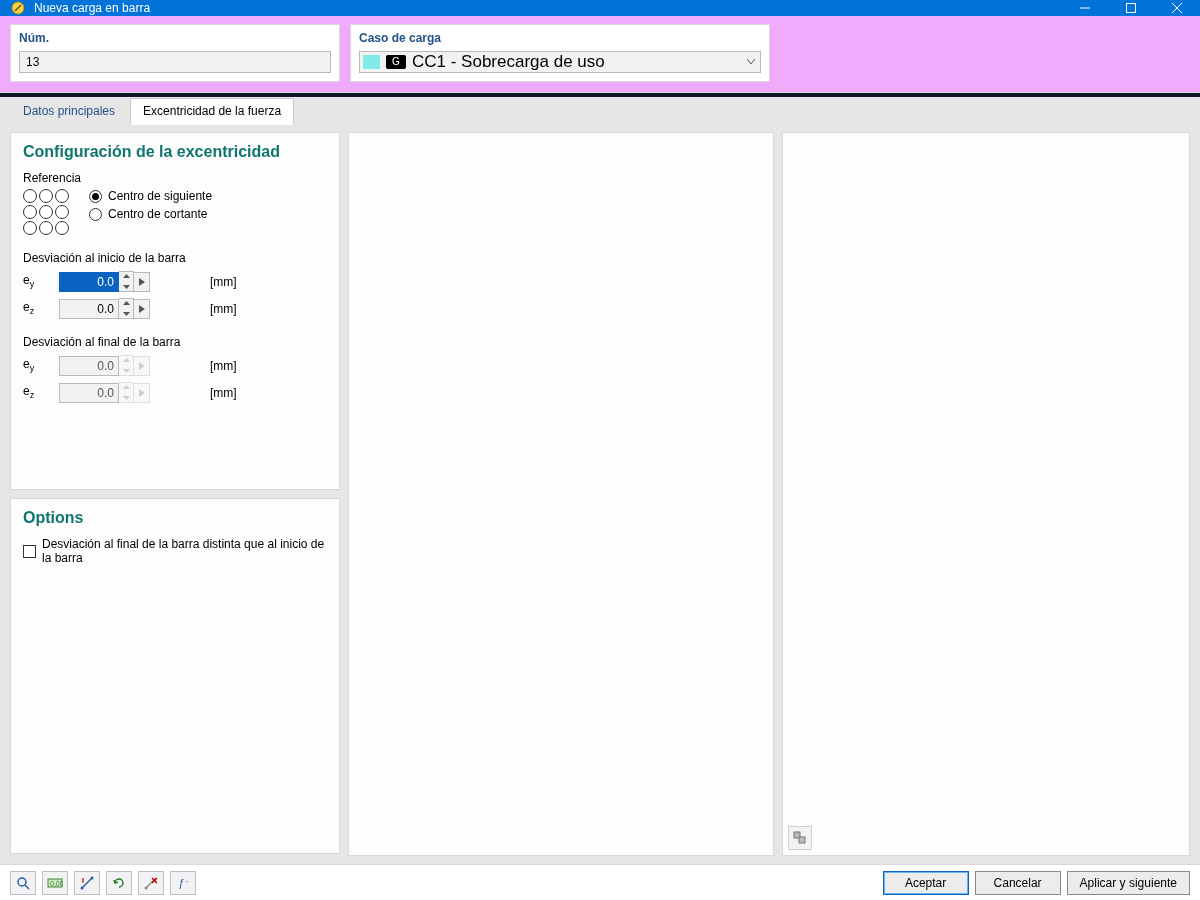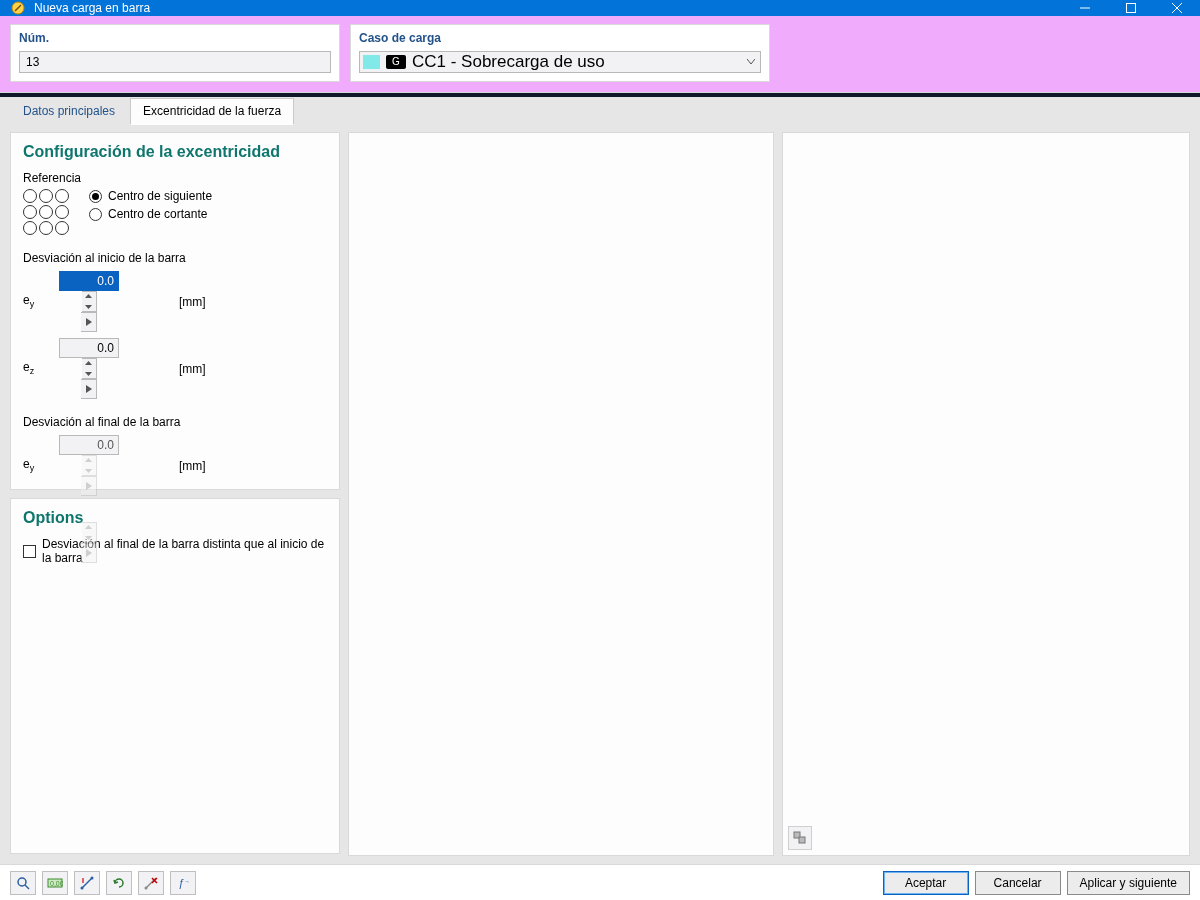--- a/index.html
+++ b/index.html
@@ -46,21 +46,21 @@
   .radiocircles .row { display: flex; gap: 2px; }
   .rcircle { width: 14px; height: 14px; border: 1px solid #333; border-radius: 50%; display:inline-block; background:#fff; }
   .refchoices { display: flex; flex-direction: column; gap: 4px; margin-top: 0px; }
   .refchoice { display: flex; align-items: center; gap: 6px; }
   .radio { width: 13px; height: 13px; border: 1px solid #333; border-radius: 50%; display:inline-flex; align-items:center; justify-content:center; background:#fff; }
   .radio.checked::after { content: ""; width: 7px; height: 7px; border-radius: 50%; background: #000; }
   .subhdr { margin-top: 16px; margin-bottom: 6px; }
   .fieldrow { display: flex; align-items: center; gap: 18px; margin-bottom: 6px; }
   .fieldrow .lab { width: 18px; }
   .fieldrow .lab sub { font-size: 9px; }
-  .spinbox { display: flex; align-items: center; flex-direction: column; }
+  .spinbox { display: flex; align-items: center; }
   .spinbox input { width: 60px; height: 20px; border: 1px solid #B9B9B9; background: #F2F2F4; text-align: right; padding-right: 4px; font-size: 12px; }
   .spinbox input.focus { background: #0A63C1; color: #fff; border-color: #0A63C1; }
   .spinctrl { display:flex; flex-direction:column; border: 1px solid #B9B9B9; border-left: none; }
   .spinctrl.disabled { opacity: 0.45; }
   .spinbtn { width: 14px; height: 9.5px; background: #F2F2F4; display:flex; align-items:center; justify-content:center; }
   .spinbtn svg { display:block; }
   .arrowbtn { width: 16px; height: 20px; border: 1px solid #B9B9B9; border-left:none; background: #F2F2F4; display:flex; align-items:center; justify-content:center; }
   .arrowbtn.disabled { opacity: 0.45; }
   .unit { margin-left: 20px; padding-left: 22px; }
   .checkrow { display: flex; align-items: center; gap: 6px; }

